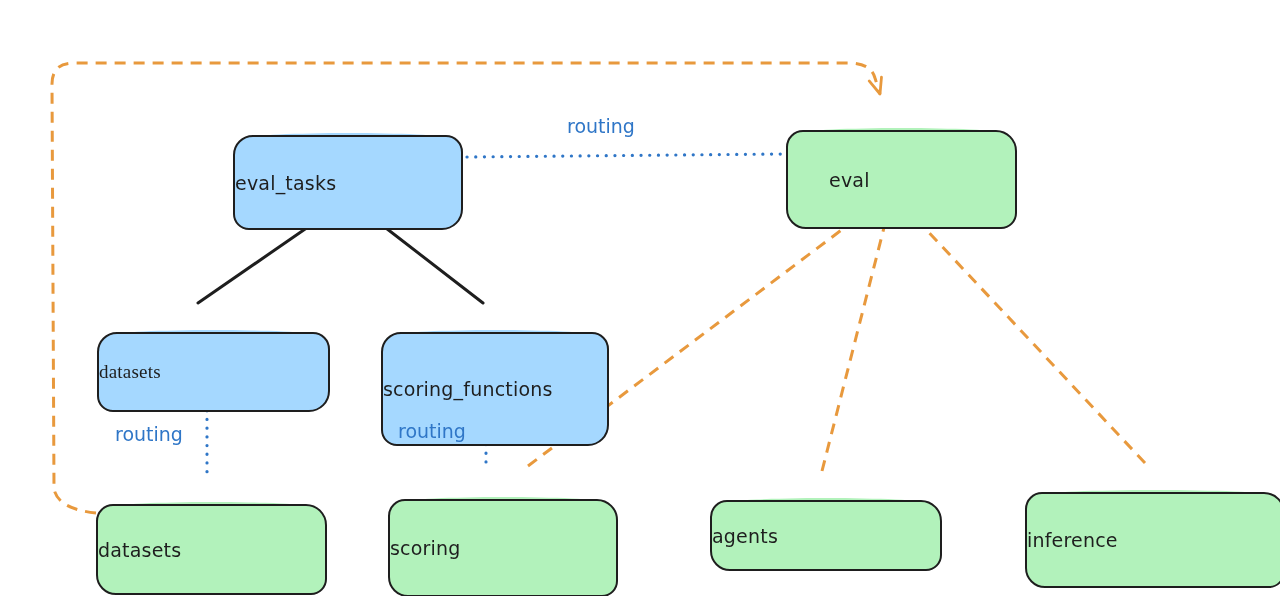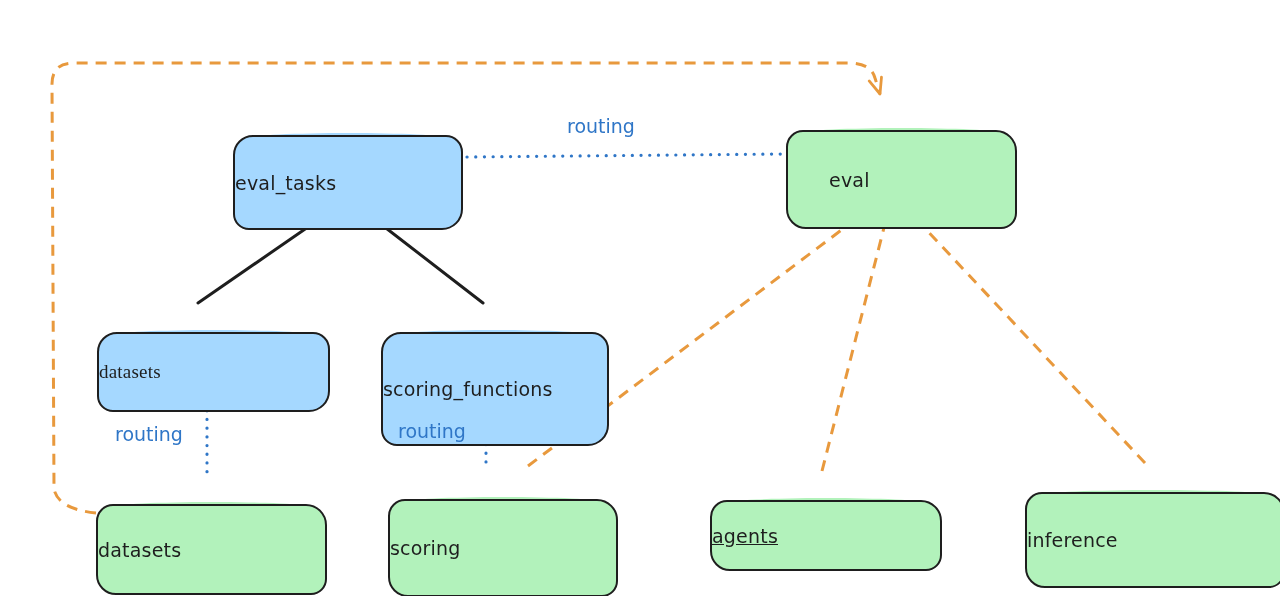--- a/index.html
+++ b/index.html
@@ -95,21 +95,21 @@
   </div>
 
   <div class="node green" style="left:96px;top:476px;width:231px;height:91px;">
     <span>datasets</span>
   </div>
 
   <div class="node green" style="left:388px;top:471px;width:230px;height:98px;">
     <span>scoring</span>
   </div>
 
-  <div class="node green" style="left:710px;top:472px;width:232px;height:71px;text-decoration:underline;">
+  <div class="node green" style="left:710px;top:472px;width:232px;height:71px;">
     <span>agents</span>
   </div>
 
   <div class="node green" style="left:1025px;top:464px;width:260px;height:96px;">
     <span>inference</span>
   </div>
 
   <div class="edge-label" style="left:567px;top:115px;width:104px;">routing</div>
 
   <div class="edge-label" style="left:115px;top:423px;width:84px;">routing</div>

